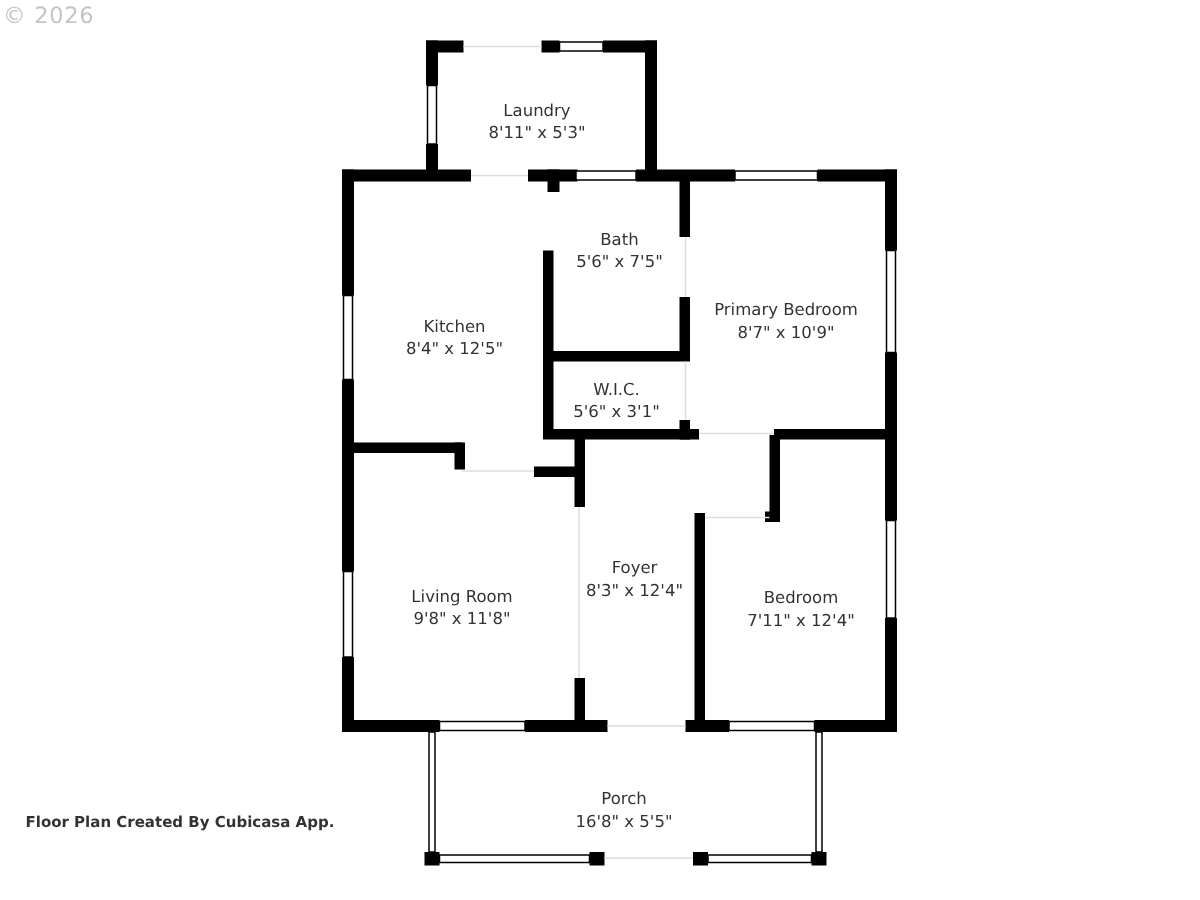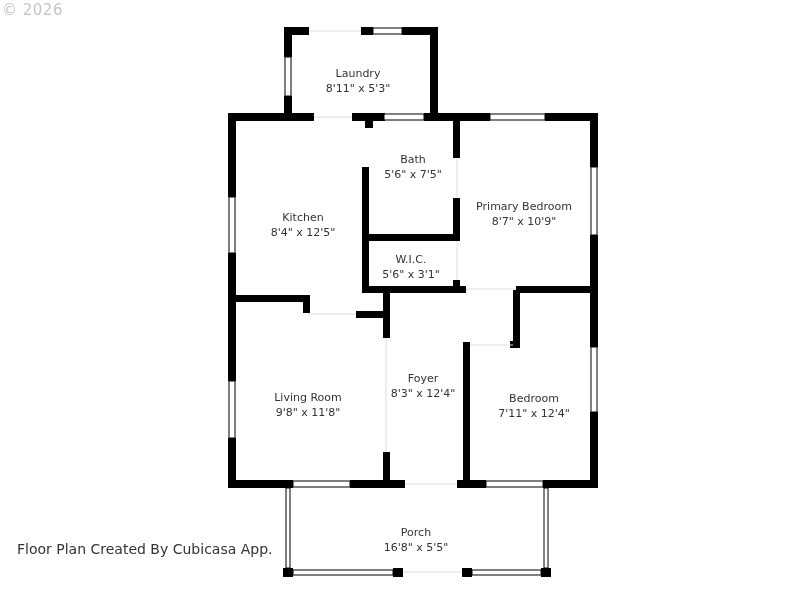--- a/index.html
+++ b/index.html
@@ -1,18 +1,18 @@
 <!DOCTYPE html>
 <html><head>
   <meta charset="utf-8">
   <style>
     html, body { margin: 0; padding: 0; background: #ffffff; }
     body { width: 800px; height: 600px; position: relative; overflow: hidden; font-family: "Liberation Sans", "DejaVu Sans", sans-serif; }
     #copyright { position: absolute; left: 2px; top: 1px; font-size: 15px; color: #c4c4c4; letter-spacing: 0.5px; font-family: "DejaVu Sans", sans-serif; text-align: right; }
-    #disclaimer { position: absolute; left: 17px; top: 543px; font-size: 14px; line-height: 12.5px; color: #333; font-family: "DejaVu Sans", sans-serif; }
+    #disclaimer { position: absolute; left: 17px; top: 543px; font-size: 10px; line-height: 12.5px; color: #333; font-family: "DejaVu Sans", sans-serif; font-weight: bold; }
     #disclaimer div { white-space: nowrap; }
     svg { position: absolute; left: 0; top: 0; }
     .room-name, .room-dim { font-family: "DejaVu Sans", sans-serif; font-size: 11px; fill: #333; text-anchor: middle; }
   </style>
 </head>
 <body>
 
 <div id="copyright">© 2026</div>
 
 <svg width="800" height="600" viewBox="0 0 800 600">

